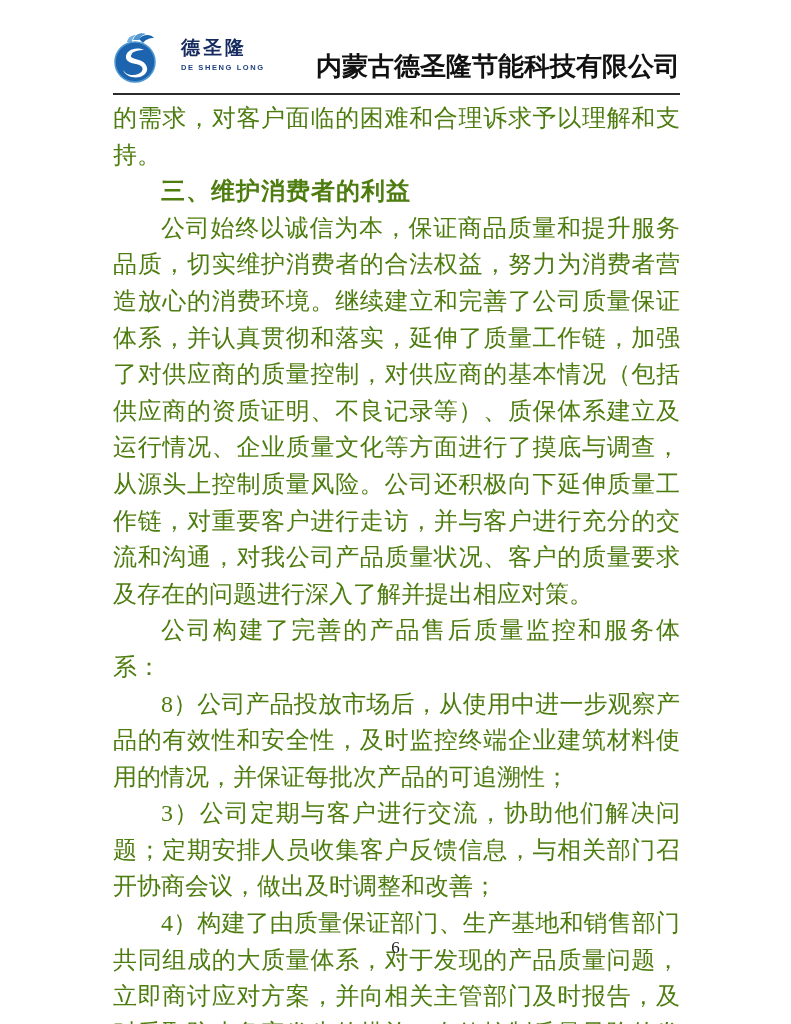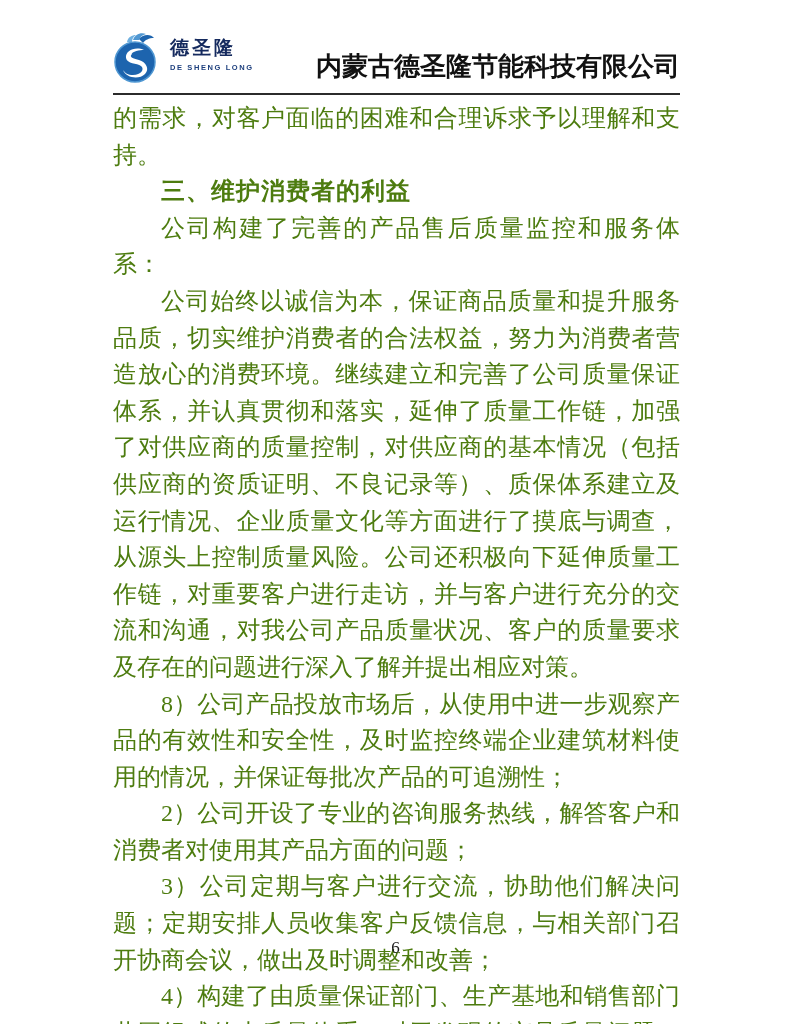--- a/index.html
+++ b/index.html
@@ -22,21 +22,21 @@
     left: 113px;
     right: 111px;
     top: 30px;
     display: flex;
     justify-content: space-between;
     align-items: flex-end;
   }
   .logo {
     display: flex;
     align-items: center;
-    gap: 9px;
+    gap: 20px;
   }
   .logo-icon { width: 48px; height: 56px; flex: none; }
   .logo-textblock { display: flex; flex-direction: column; line-height: 1; padding-bottom: 6px; }
   .logo-cn {
     font-family: "Liberation Sans", "DejaVu Sans", sans-serif;
     font-size: 19px;
     font-weight: bold;
     color: #152a5e;
     letter-spacing: 3px;
     white-space: nowrap;
@@ -117,24 +117,23 @@
       </div>
     </div>
     <div class="company-name">内蒙古德圣隆节能科技有限公司</div>
   </div>
 
   <div class="header-rule"></div>
 
   <div class="doc-body">
     <p class="no-indent">的需求，对客户面临的困难和合理诉求予以理解和支持。</p>
     <p class="heading">三、维护消费者的利益</p>
+    <p>公司始终以诚信为本，保证商品质量和提升服务品质，切实维护消费者的合法权益，努力为消费者营造放心的消费环境。继续建立和完善了公司质量保证体系，并认真贯彻和落实，延伸了质量工作链，加强了对供应商的质量控制，对供应商的基本情况（包括供应商的资质证明、不良记录等）、质保体系建立及运行情况、企业质量文化等方面进行了摸底与调查，从源头上控制质量风险。公司还积极向下延伸质量工作链，对重要客户进行走访，并与客户进行充分的交流和沟通，对我公司产品质量状况、客户的质量要求及存在的问题进行深入了解并提出相应对策。</p>
     <p>公司构建了完善的产品售后质量监控和服务体系：</p>
-    <p>公司始终以诚信为本，保证商品质量和提升服务品质，切实维护消费者的合法权益，努力为消费者营造放心的消费环境。继续建立和完善了公司质量保证体系，并认真贯彻和落实，延伸了质量工作链，加强了对供应商的质量控制，对供应商的基本情况（包括供应商的资质证明、不良记录等）、质保体系建立及运行情况、企业质量文化等方面进行了摸底与调查，从源头上控制质量风险。公司还积极向下延伸质量工作链，对重要客户进行走访，并与客户进行充分的交流和沟通，对我公司产品质量状况、客户的质量要求及存在的问题进行深入了解并提出相应对策。</p>
     <p>8）公司产品投放市场后，从使用中进一步观察产品的有效性和安全性，及时监控终端企业建筑材料使用的情况，并保证每批次产品的可追溯性；</p>
-    <p>2）公司开设了专业的咨询服务热线，解答客户和消费者对使用其产品方面的问题；</p>
     <p>3）公司定期与客户进行交流，协助他们解决问题；定期安排人员收集客户反馈信息，与相关部门召开协商会议，做出及时调整和改善；</p>
     <p>4）构建了由质量保证部门、生产基地和销售部门共同组成的大质量体系，对于发现的产品质量问题，立即商讨应对方案，并向相关主管部门及时报告，及时采取防止危害发生的措施，有效控制质量风险的发生。</p>
   </div>
 
   <div class="page-footer">
     <span class="page-number">6</span>
   </div>
 
 </div>
 

